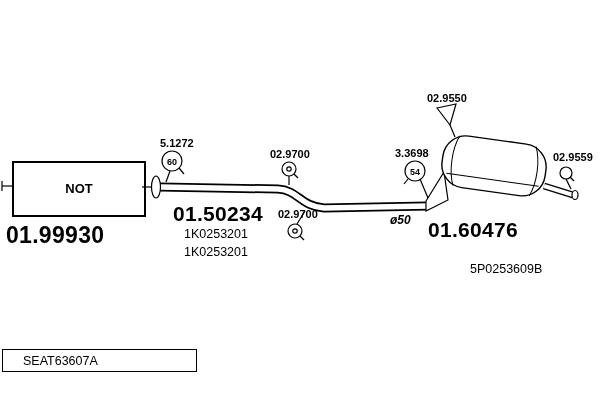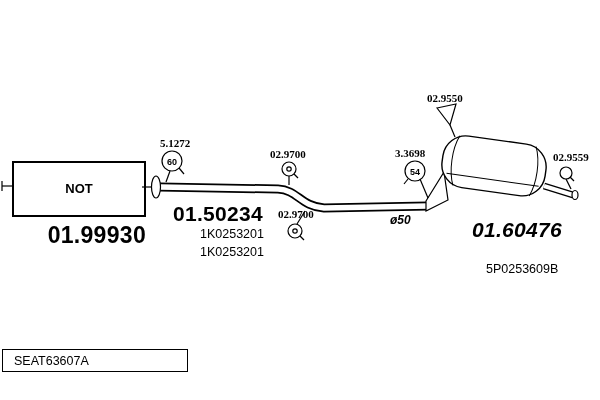--- a/index.html
+++ b/index.html
@@ -7,35 +7,35 @@
     width: 600px; height: 400px;
     background: #ffffff;
     font-family: "Liberation Sans", sans-serif;
   }
   .canvas {
     position: relative; width: 600px; height: 400px;
     background: #ffffff; overflow: hidden; color: #000;
   }
   .svg-layer { position: absolute; left: 0; top: 0; }
   .lbl { position: absolute; color: #000; white-space: nowrap; line-height: 1; }
-  .part-small { font-size: 11px; font-weight: bold; font-family: Liberation Serif, serif; }
+  .part-small { font-size: 11px; font-weight: bold; }
   .part-big   { font-size: 21px; font-weight: bold; letter-spacing: .3px; }
   .part-big-xl{ font-size: 23px; font-weight: bold; letter-spacing: .3px; }
-  .oe  { font-size: 12.5px; font-weight: normal; margin-left: 16px; }
+  .oe  { font-size: 12.5px; font-weight: normal; }
   .dia { font-size: 12px; font-weight: bold; font-style: italic; }
   .na-box {
     position: absolute; left: 12px; top: 161px; width: 130px; height: 52px;
     border: 2px solid #000; display: flex; flex-direction: column;
     align-items: center; justify-content: center;
     font-size: 13px; font-weight: bold; line-height: 1.45;
   }
   .footer-box {
     position: absolute; left: 2px; top: 349px; width: 173px; height: 21px;
     border: 1px solid #000; display: flex; align-items: center;
-    padding-left: 11px; font-size: 12.5px;
+    padding-left: 20px; font-size: 12.5px;
   }
   svg text { font-family: "Liberation Sans", sans-serif; }
 </style>
 </head>
 <body>
 
 <div class="canvas">
 
   <svg class="svg-layer" width="600" height="400" viewBox="0 0 600 400">
     <g stroke="#000" fill="none" stroke-width="1.2">
@@ -103,21 +103,21 @@
         <line x1="570" y1="177" x2="574" y2="181"></line>
         <line x1="566" y1="179" x2="571" y2="189"></line>
       </g>
     </g>
   </svg>
 
   <div class="na-box">
     <span>NOT</span>
   </div>
 
-  <div class="lbl part-big-xl" style="left:6px; top:224px; width:140px; text-align:right;">01.99930</div>
+  <div class="lbl part-big-xl" style="left:6px; top:224px; width:140px; text-align:left;">01.99930</div>
 
   <div class="lbl part-small" style="left:160px; top:138px;">5.1272</div>
 
   <div class="lbl part-small" style="left:270px; top:149px;">02.9700</div>
 
   <div class="lbl part-big" style="left:173px; top:203px;">01.50234</div>
 
   <div class="lbl oe" style="left:184px; top:228px;">1K0253201</div>
 
   <div class="lbl oe" style="left:184px; top:246px;">1K0253201</div>
@@ -125,21 +125,21 @@
   <div class="lbl part-small" style="left:278px; top:209px;">02.9700</div>
 
   <div class="lbl dia" style="left:390px; top:214px;">ø50</div>
 
   <div class="lbl part-small" style="left:427px; top:93px;">02.9550</div>
 
   <div class="lbl part-small" style="left:395px; top:148px;">3.3698</div>
 
   <div class="lbl part-small" style="left:553px; top:152px;">02.9559</div>
 
-  <div class="lbl part-big" style="left:472px; top:219px;font-style:italic;">01.60476</div>
+  <div class="lbl part-big" style="left:428px; top:219px;">01.60476</div>
 
   <div class="lbl oe" style="left:470px; top:263px;">5P0253609B</div>
 
   <div class="footer-box">
     <span>SEAT63607A</span>
   </div>
 
 </div>
 
 </body></html>

